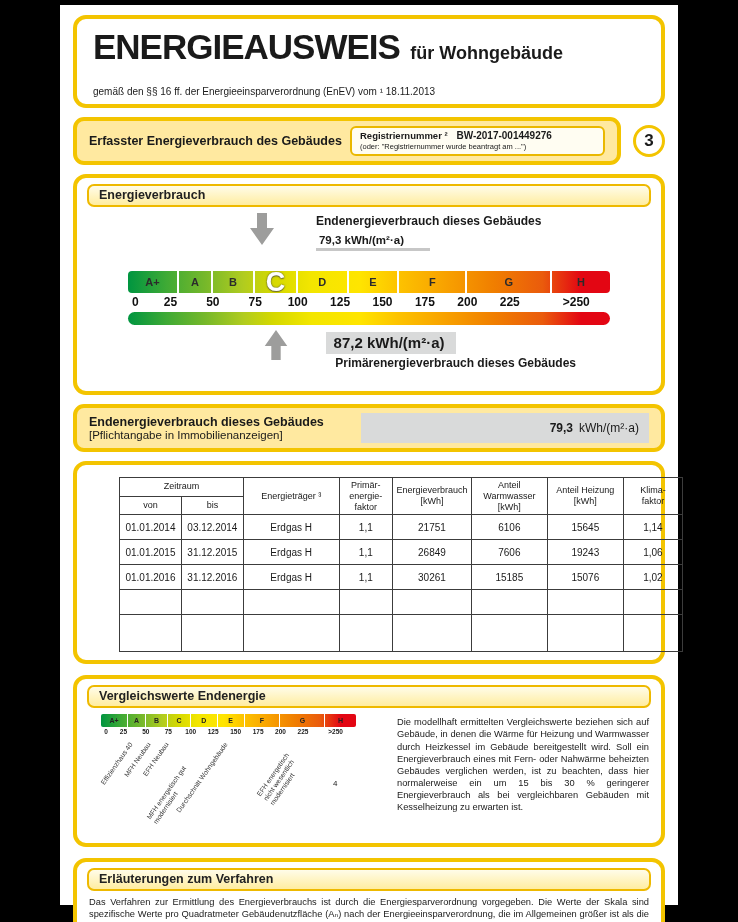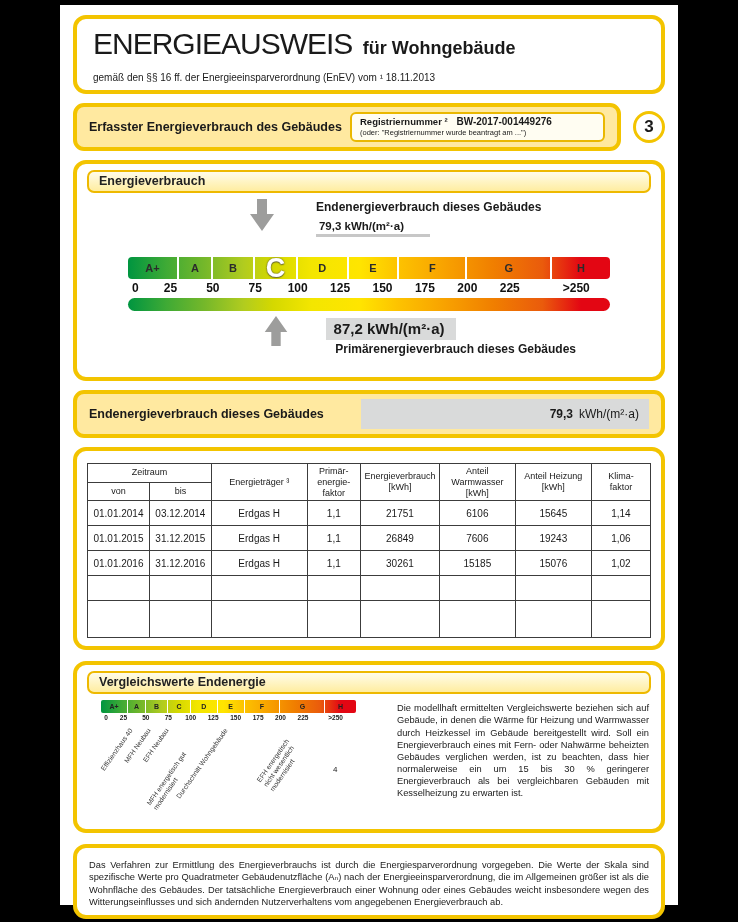--- a/index.html
+++ b/index.html
@@ -29,23 +29,23 @@
     border: 2px solid #eeb900;
     border-radius: 7px;
     background: linear-gradient(#fffce9, #ffeda0);
     padding: 2px 10px 3px 10px;
     font-weight: bold;
     font-size: 12.5px;
     color: #222;
   }
   
   .hdr { padding: 8px 16px 7px 16px; margin-bottom: 9px; }
-  .hdr-title { font-size: 30px; font-weight: normal; letter-spacing: -1px; display: inline; }
+  .hdr-title { font-size: 35px; font-weight: bold; letter-spacing: -1px; display: inline; }
   .hdr-sub { font-size: 18px; font-weight: bold; display: inline; margin-left: 6px; margin-top: 12px; }
-  .hdr-law { font-size: 10px; margin-top: 11px; }
+  .hdr-law { font-size: 10px; margin-top: 19px; }
   
   .reg-row { display: flex; align-items: center; margin-bottom: 9px; }
   .reg-box { flex: 1; padding: 5px 12px; display: flex; align-items: center; justify-content: space-between; border-radius: 11px; }
   .reg-title { font-size: 12.5px; font-weight: bold; }
   .reg-num-box { background: #fffdf2; border: 2px solid #eab800; border-radius: 6px; padding: 2px 8px 3px 8px; min-width: 255px; }
   .reg-num-line { font-size: 10px; }
   .reg-num-line .lab { font-weight: bold; font-size: 9.5px; }
   .reg-num-line .num { font-weight: bold; margin-left: 6px; }
   .reg-hint { font-size: 7.5px; margin-top: 1px; }
   .page-circle {
@@ -103,21 +103,21 @@
   .banner-l1 { font-size: 12.5px; font-weight: bold; }
   .banner-l2 { font-size: 11.5px; }
   .banner-val {
     background: #d9dada; width: 288px; height: 30px;
     display: flex; align-items: center; justify-content: flex-end;
     padding-right: 10px; font-size: 12px;
   }
   .banner-val .v { font-weight: bold; margin-right: 6px; }
   
   .table-box { padding: 6px 10px 8px 10px; margin-bottom: 11px; }
-  table { width: 100%; border-collapse: collapse; margin-top: 6px; table-layout: fixed; }
+  table { width: 100%; border-collapse: collapse; margin-top: 6px; table-layout: fixed; margin-left: 32px; }
   th, td { border: 1px solid #3c3c3c; text-align: center; }
   th { font-weight: normal; font-size: 9px; padding: 2px 1px; white-space: pre-line; line-height: 1.2; }
   td { font-size: 10px; padding: 0 2px; }
   tr.data-row td { height: 25px; }
   tr.empty-row td { height: 25px; }
   tr.empty-row.tall td { height: 37px; }
   
   .cmp-box { padding: 6px 10px 20px 10px; margin-bottom: 11px; }
   .cmp-body { display: flex; margin-top: 6px; }
   .cmp-left { width: 300px; padding-left: 14px; position: relative; }
@@ -236,20 +236,21 @@
         </div>
         <div class="primary-lbl">Primärenergieverbrauch dieses Gebäudes</div>
       </div>
 
     </div>
   </div>
 
   <div class="gbox yellow banner">
     <div>
       <div class="banner-l1">Endenergieverbrauch dieses Gebäudes</div>
+      <div class="banner-l2">[Pflichtangabe in Immobilienanzeigen]</div>
     </div>
     <div class="banner-val">
       <span class="v">79,3</span>
       <span>kWh/(m²·a)</span>
     </div>
   </div>
 
   <div class="gbox white table-box">
     <table>
       <colgroup>
@@ -377,16 +378,17 @@
             <span class="cmp-label" style="left:75%">EFH energetisch nicht wesentlich modernisiert</span>
             <span class="cmp-fn">4</span>
           </div>
         </div>
       </div>
       <div class="cmp-text">Die modellhaft ermittelten Vergleichswerte beziehen sich auf Gebäude, in denen die Wärme für Heizung und Warmwasser durch Heizkessel im Gebäude bereitgestellt wird. Soll ein Energieverbrauch eines mit Fern- oder Nahwärme beheizten Gebäudes verglichen werden, ist zu beachten, dass hier normalerweise ein um 15 bis 30 % geringerer Energieverbrauch als bei vergleichbaren Gebäuden mit Kesselheizung zu erwarten ist.</div>
     </div>
   </div>
 
   <div class="gbox white exp-box">
+    <div class="strip">Erläuterungen zum Verfahren</div>
     <div class="exp-text">Das Verfahren zur Ermittlung des Energieverbrauchs ist durch die Energiesparverordnung vorgegeben. Die Werte der Skala sind spezifische Werte pro Quadratmeter Gebäudenutzfläche (Aₙ) nach der Energieeinsparverordnung, die im Allgemeinen größer ist als die Wohnfläche des Gebäudes. Der tatsächliche Energieverbrauch einer Wohnung oder eines Gebäudes weicht insbesondere wegen des Witterungseinflusses und sich ändernden Nutzerverhaltens vom angegebenen Energieverbrauch ab.</div>
   </div>
 
 </div>
 
 </body></html>

